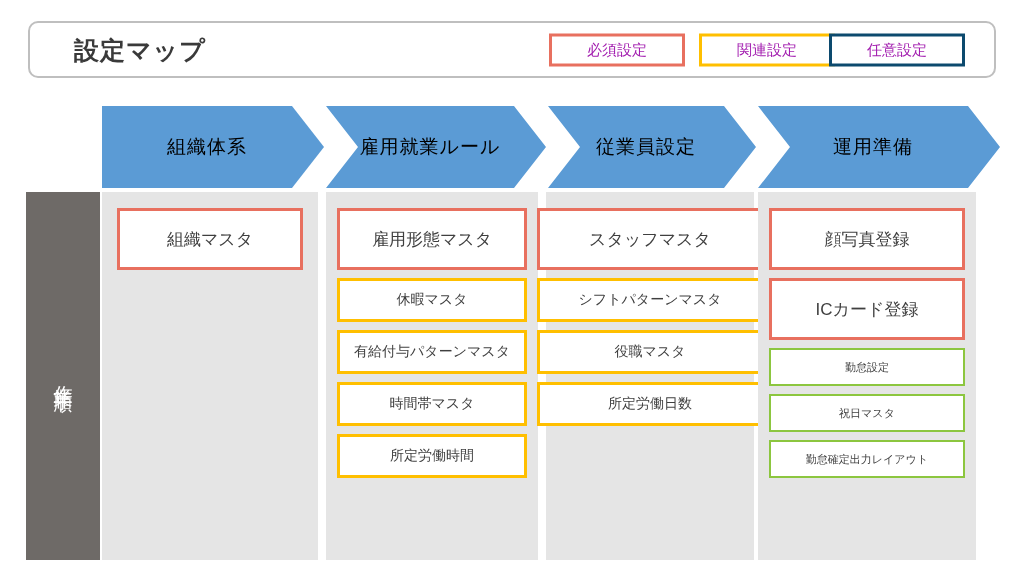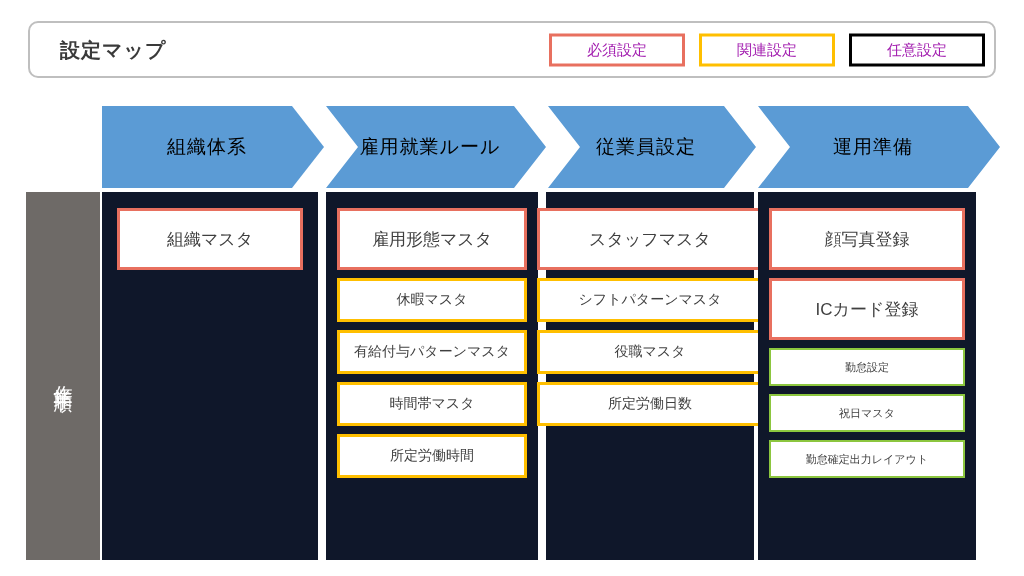--- a/index.html
+++ b/index.html
@@ -23,24 +23,24 @@
     top: 21px;
     width: 968px;
     height: 57px;
     box-sizing: border-box;
     border: 2px solid #BFBFBF;
     border-radius: 10px;
     background: #ffffff;
   }
   #page-title {
     position: absolute;
-    left: 30px;
+    left: 44px;
     top: 50%;
     transform: translateY(-50%);
-    font-size: 20px;
+    font-size: 25px;
     font-weight: bold;
     color: #3a3a3a;
     letter-spacing: 1px;
     white-space: nowrap;
   }
   .legend-box {
     position: absolute;
     top: 50%;
     transform: translateY(-50%);
     box-sizing: border-box;
@@ -49,21 +49,21 @@
     background: #ffffff;
     display: flex;
     align-items: center;
     justify-content: center;
     font-size: 15px;
     color: #a21caf;
     white-space: nowrap;
   }
   #legend-required { left: 519px; border: 3px solid #E8705F; }
   #legend-related  { left: 669px; border: 3px solid #FFBF00; }
-  #legend-optional { left: 819px; border: 3px solid #000000; align-items: center; }
+  #legend-optional { left: 799px; border: 3px solid #0c4a6e; align-items: center; }
 
   
   #chevron-row {
     position: absolute;
     left: 0;
     top: 106px;
     width: 1024px;
     height: 82px;
   }
   .chevron {
@@ -119,21 +119,21 @@
     text-orientation: upright;
     letter-spacing: 3px;
     line-height: 1.05;
   }
 
   
   .column-panel {
     position: absolute;
     top: 192px;
     height: 368px;
-    background: #0f172a;
+    background: #e5e5e5;
     box-sizing: border-box;
     padding-top: 16px;
   }
   #column-1 { left: 102px; width: 216px; }
   #column-2 { left: 326px; width: 212px; }
   #column-3 { left: 546px; width: 208px; }
   #column-4 { left: 758px; width: 218px; }
 
   .node-list {
     display: flex;

